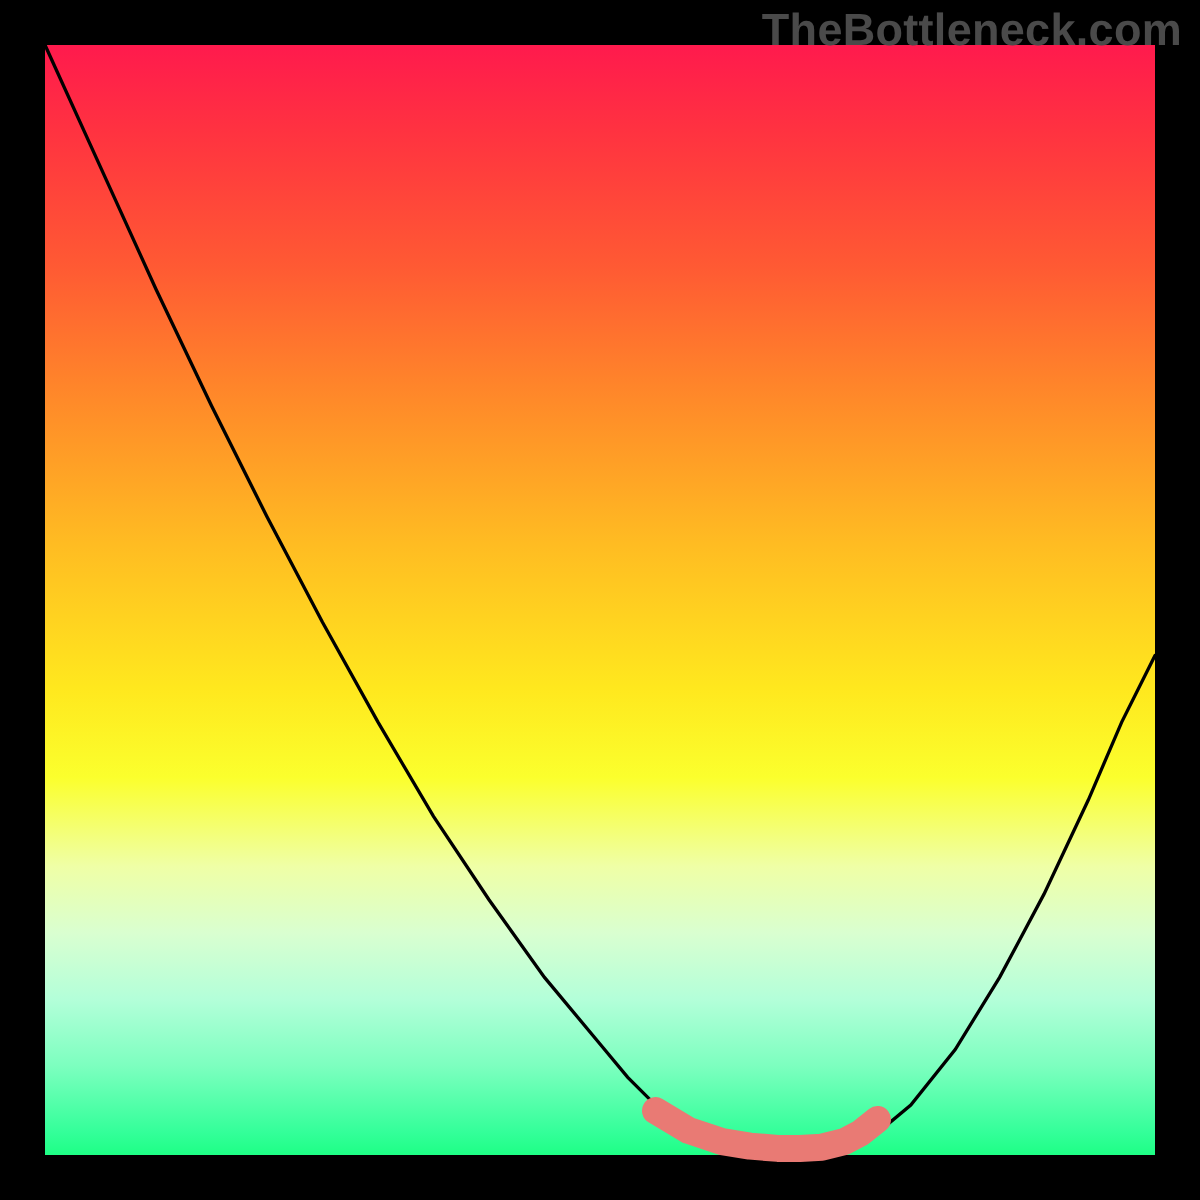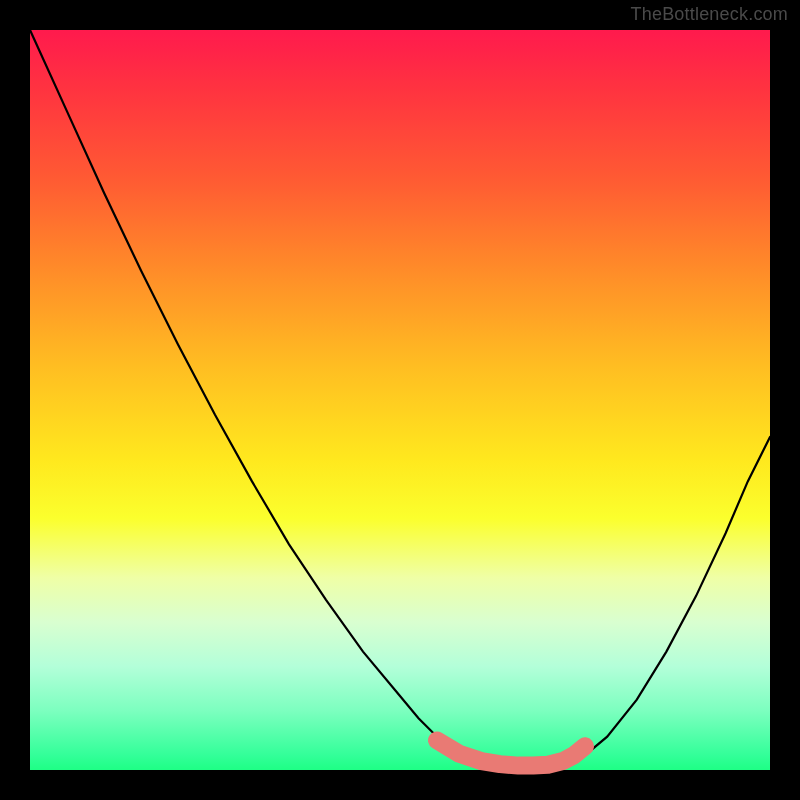--- a/index.html
+++ b/index.html
@@ -38,22 +38,22 @@
       #7cffbf 92%,
       #33ff99 98%,
       #1eff85 100%
     );
   }
   .watermark {
     position: absolute;
     top: 4px;
     right: 12px;
     color: #4a4a4a;
-    font-size: 18px;
-    font-weight: 400;
+    font-size: 30px;
+    font-weight: 700;
     letter-spacing: 0.2px;
     pointer-events: none;
   }
   svg.curve {
     position: absolute;
     inset: 0;
     width: 100%;
     height: 100%;
     overflow: visible;
   }

